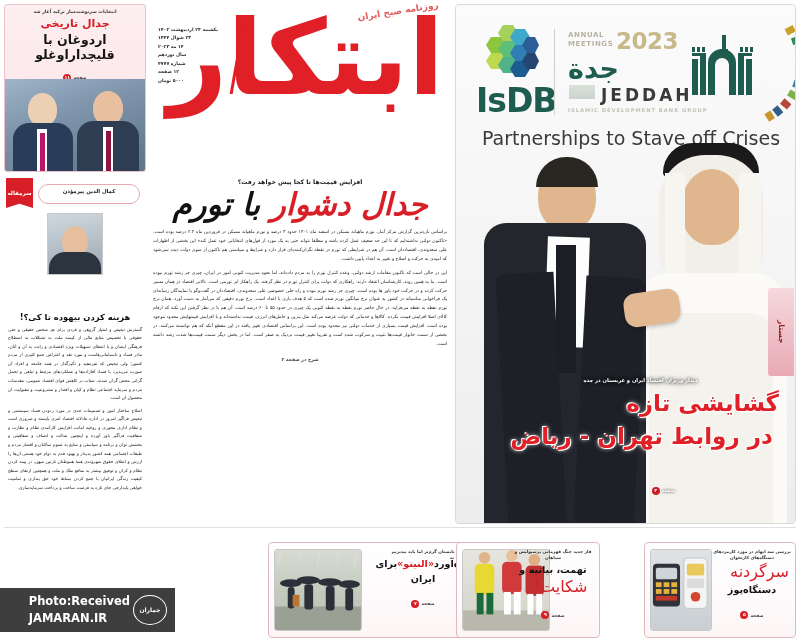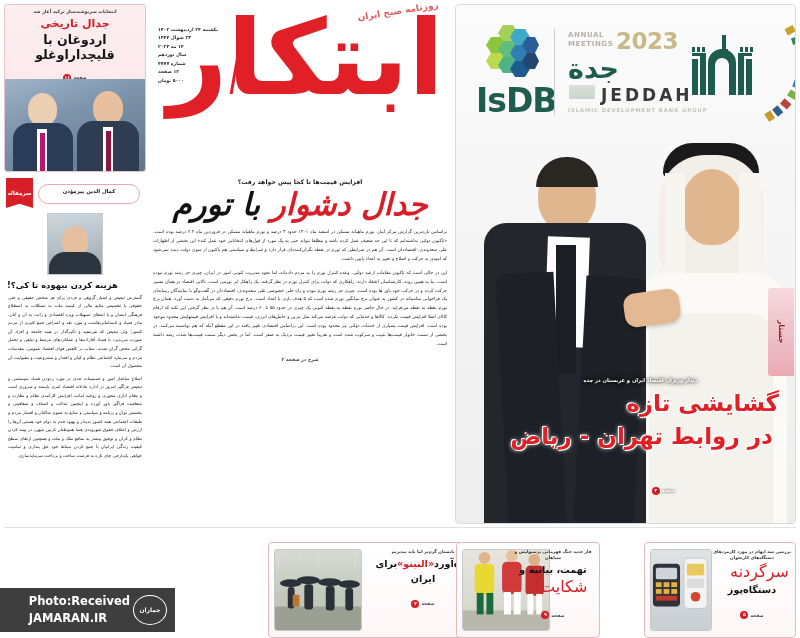--- a/index.html
+++ b/index.html
@@ -122,22 +122,22 @@
   }
   .ed-photo .f-head {
     position:absolute; left:50%; top:12px; transform:translateX(-50%);
     width:26px; height:30px; border-radius:50% 50% 44% 44%; background:#e5bf9e;
   }
   .ed-photo .f-body {
     position:absolute; left:50%; bottom:0; transform:translateX(-50%);
     width:52px; height:22px; border-radius:16px 16px 0 0; background:#2c3440;
   }
   .ed-title {
-    font-size:8.4px; font-weight:bold; color:#111; text-align:left;
-    padding:5px 3px 3px; line-height:1.25;
+    font-size:8.4px; font-weight:bold; color:#111; text-align:center;
+    padding:5px 3px 3px; line-height:1.25;margin-top:32px;
   }
   .ed-body {
     font-size:4.4px; color:#1e1e1e; line-height:1.95;
     text-align:justify; padding:0 4px;
   }
   .ed-body p { margin-bottom:4px; }
 
   
   .photo-main {
     position:absolute; left:455px; top:4px; width:341px; height:520px;
@@ -416,20 +416,21 @@
             <rect x="40" y="47" width="9" height="7" fill="#d9a441" transform="rotate(10 44 51)"></rect>
             <rect x="37" y="58" width="9" height="7" fill="#3b7ea1" transform="rotate(20 41 62)"></rect>
             <rect x="32" y="68" width="9" height="7" fill="#7bb04a" transform="rotate(30 36 72)"></rect>
             <rect x="25" y="77" width="9" height="7" fill="#b5473c" transform="rotate(40 29 81)"></rect>
             <rect x="17" y="84" width="9" height="7" fill="#2f5f8a" transform="rotate(50 21 88)"></rect>
             <rect x="9" y="89" width="9" height="7" fill="#c9962f" transform="rotate(58 13 93)"></rect>
           </g>
         </svg>
       </div>
 
+      <div class="tagline">Partnerships to Stave off Crises</div>
 
       <div class="person" style="right:6px;width:160px;height:390px;">
         <div style="position:absolute;left:34px;top:10px;width:96px;height:34px;background:#1a1a1a;border-radius:40px 40px 6px 6px;"></div>
         <div style="position:absolute;left:30px;top:22px;width:104px;height:120px;background:#f2efe9;border-radius:46px 46px 20px 20px;"></div>
         <div class="p-head" style="position:absolute;left:52px;top:36px;width:62px;height:76px;"></div>
         <div style="position:absolute;left:36px;top:40px;width:20px;height:110px;background:#f7f5f0;"></div>
         <div style="position:absolute;left:110px;top:40px;width:22px;height:116px;background:#f7f5f0;"></div>
         <div style="position:absolute;left:6px;bottom:0;width:152px;height:250px;background:#fbfaf7;border-radius:34px 34px 0 0;"></div>
         <div style="position:absolute;left:20px;bottom:0;width:124px;height:210px;background:#f4f2ec;border-radius:24px 24px 0 0;"></div>
       </div>

